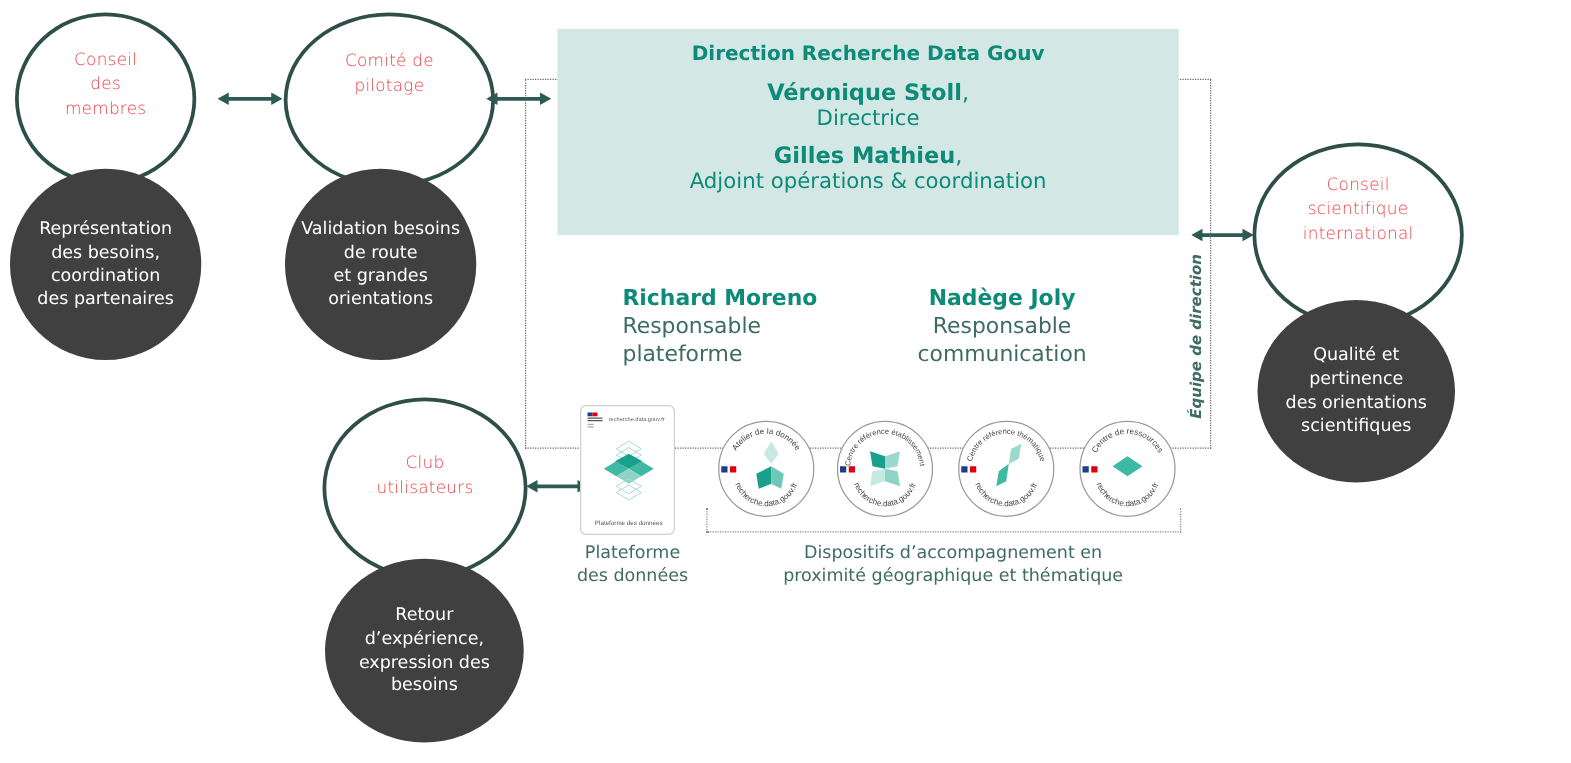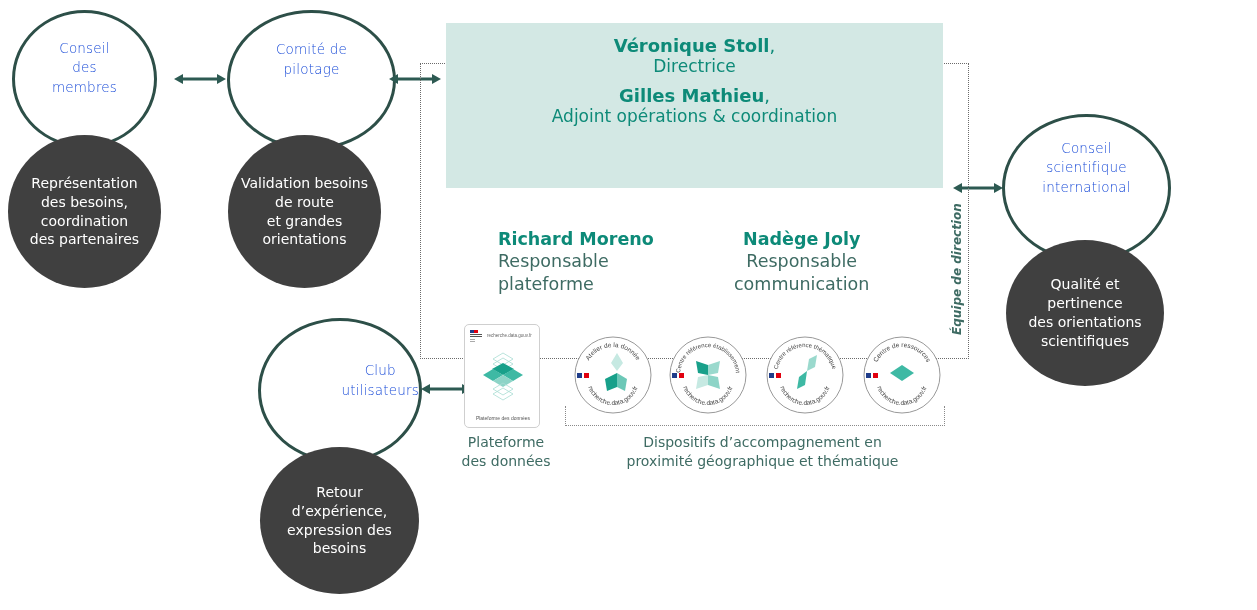--- a/index.html
+++ b/index.html
@@ -2,21 +2,21 @@
 <html><head>
 <meta charset="utf-8">
 <style>
   * { box-sizing: border-box; margin: 0; padding: 0; }
   html, body { width: 1257px; height: 610px; background: #ffffff; overflow: hidden; }
   body { position: relative; font-family: "DejaVu Sans", sans-serif; }
 
   .outline-circle {
     position: absolute; border: 3px solid #2d4f48; border-radius: 50%;
     background: #fff; display: flex; align-items: center; justify-content: center;
-    text-align: center; color: #1d4ed8; font-size: 13.5px; line-height: 1.45;
+    text-align: center; color: #ef4444; font-size: 13.5px; line-height: 1.45;
     font-weight: 300; letter-spacing: 0.2px;
   }
   .outline-circle span { display: block; padding-bottom: 22px; }
   .fill-circle {
     position: absolute; border-radius: 50%; background: #404040;
     display: flex; align-items: center; justify-content: center;
     text-align: center; color: #ffffff; font-size: 14px; line-height: 1.35;
   }
 
   .arrow { position: absolute; height: 12px; }
@@ -115,20 +115,21 @@
   <svg width="50" height="12">
       <line x1="5" y1="6" x2="45" y2="6" stroke="#2d5a52" stroke-width="3"></line>
       <polygon points="0,6 9,1 9,11" fill="#2d5a52"></polygon>
       <polygon points="50,6 41,1 41,11" fill="#2d5a52"></polygon>
     </svg>
 </div>
 
 <div class="dotted-frame"></div>
 
 <div class="direction-box">
+  <div class="dtitle">Direction Recherche Data Gouv</div>
   <div class="pname">
     <span>Véronique Stoll</span><span style="font-weight:normal">,</span>
   </div>
   <div class="prole">Directrice</div>
   <div class="pname pname2">
     <span>Gilles Mathieu</span><span style="font-weight:normal">,</span>
   </div>
   <div class="prole">Adjoint opérations &amp; coordination</div>
 </div>
 
@@ -154,21 +155,21 @@
 </div>
 <div class="fill-circle" style="left:1006px;top:240px;width:158px;height:146px;">
   <div>
     <div>Qualité et</div>
     <div>pertinence</div>
     <div>des orientations</div>
     <div>scientifiques</div>
   </div>
 </div>
 
-<div class="outline-circle" style="left:258px;top:318px;width:164px;height:145px;justify-content:flex-end;">
+<div class="outline-circle" style="left:258px;top:318px;width:164px;height:145px;">
   <span style="padding-bottom:20px">
     <span style="padding:0">Club</span>
     <span style="padding:0">utilisateurs</span>
   </span>
 </div>
 <div class="fill-circle" style="left:260px;top:447px;width:159px;height:147px;justify-content:center;">
   <div>
     <div>Retour</div>
     <div>d’expérience,</div>
     <div>expression des</div>

